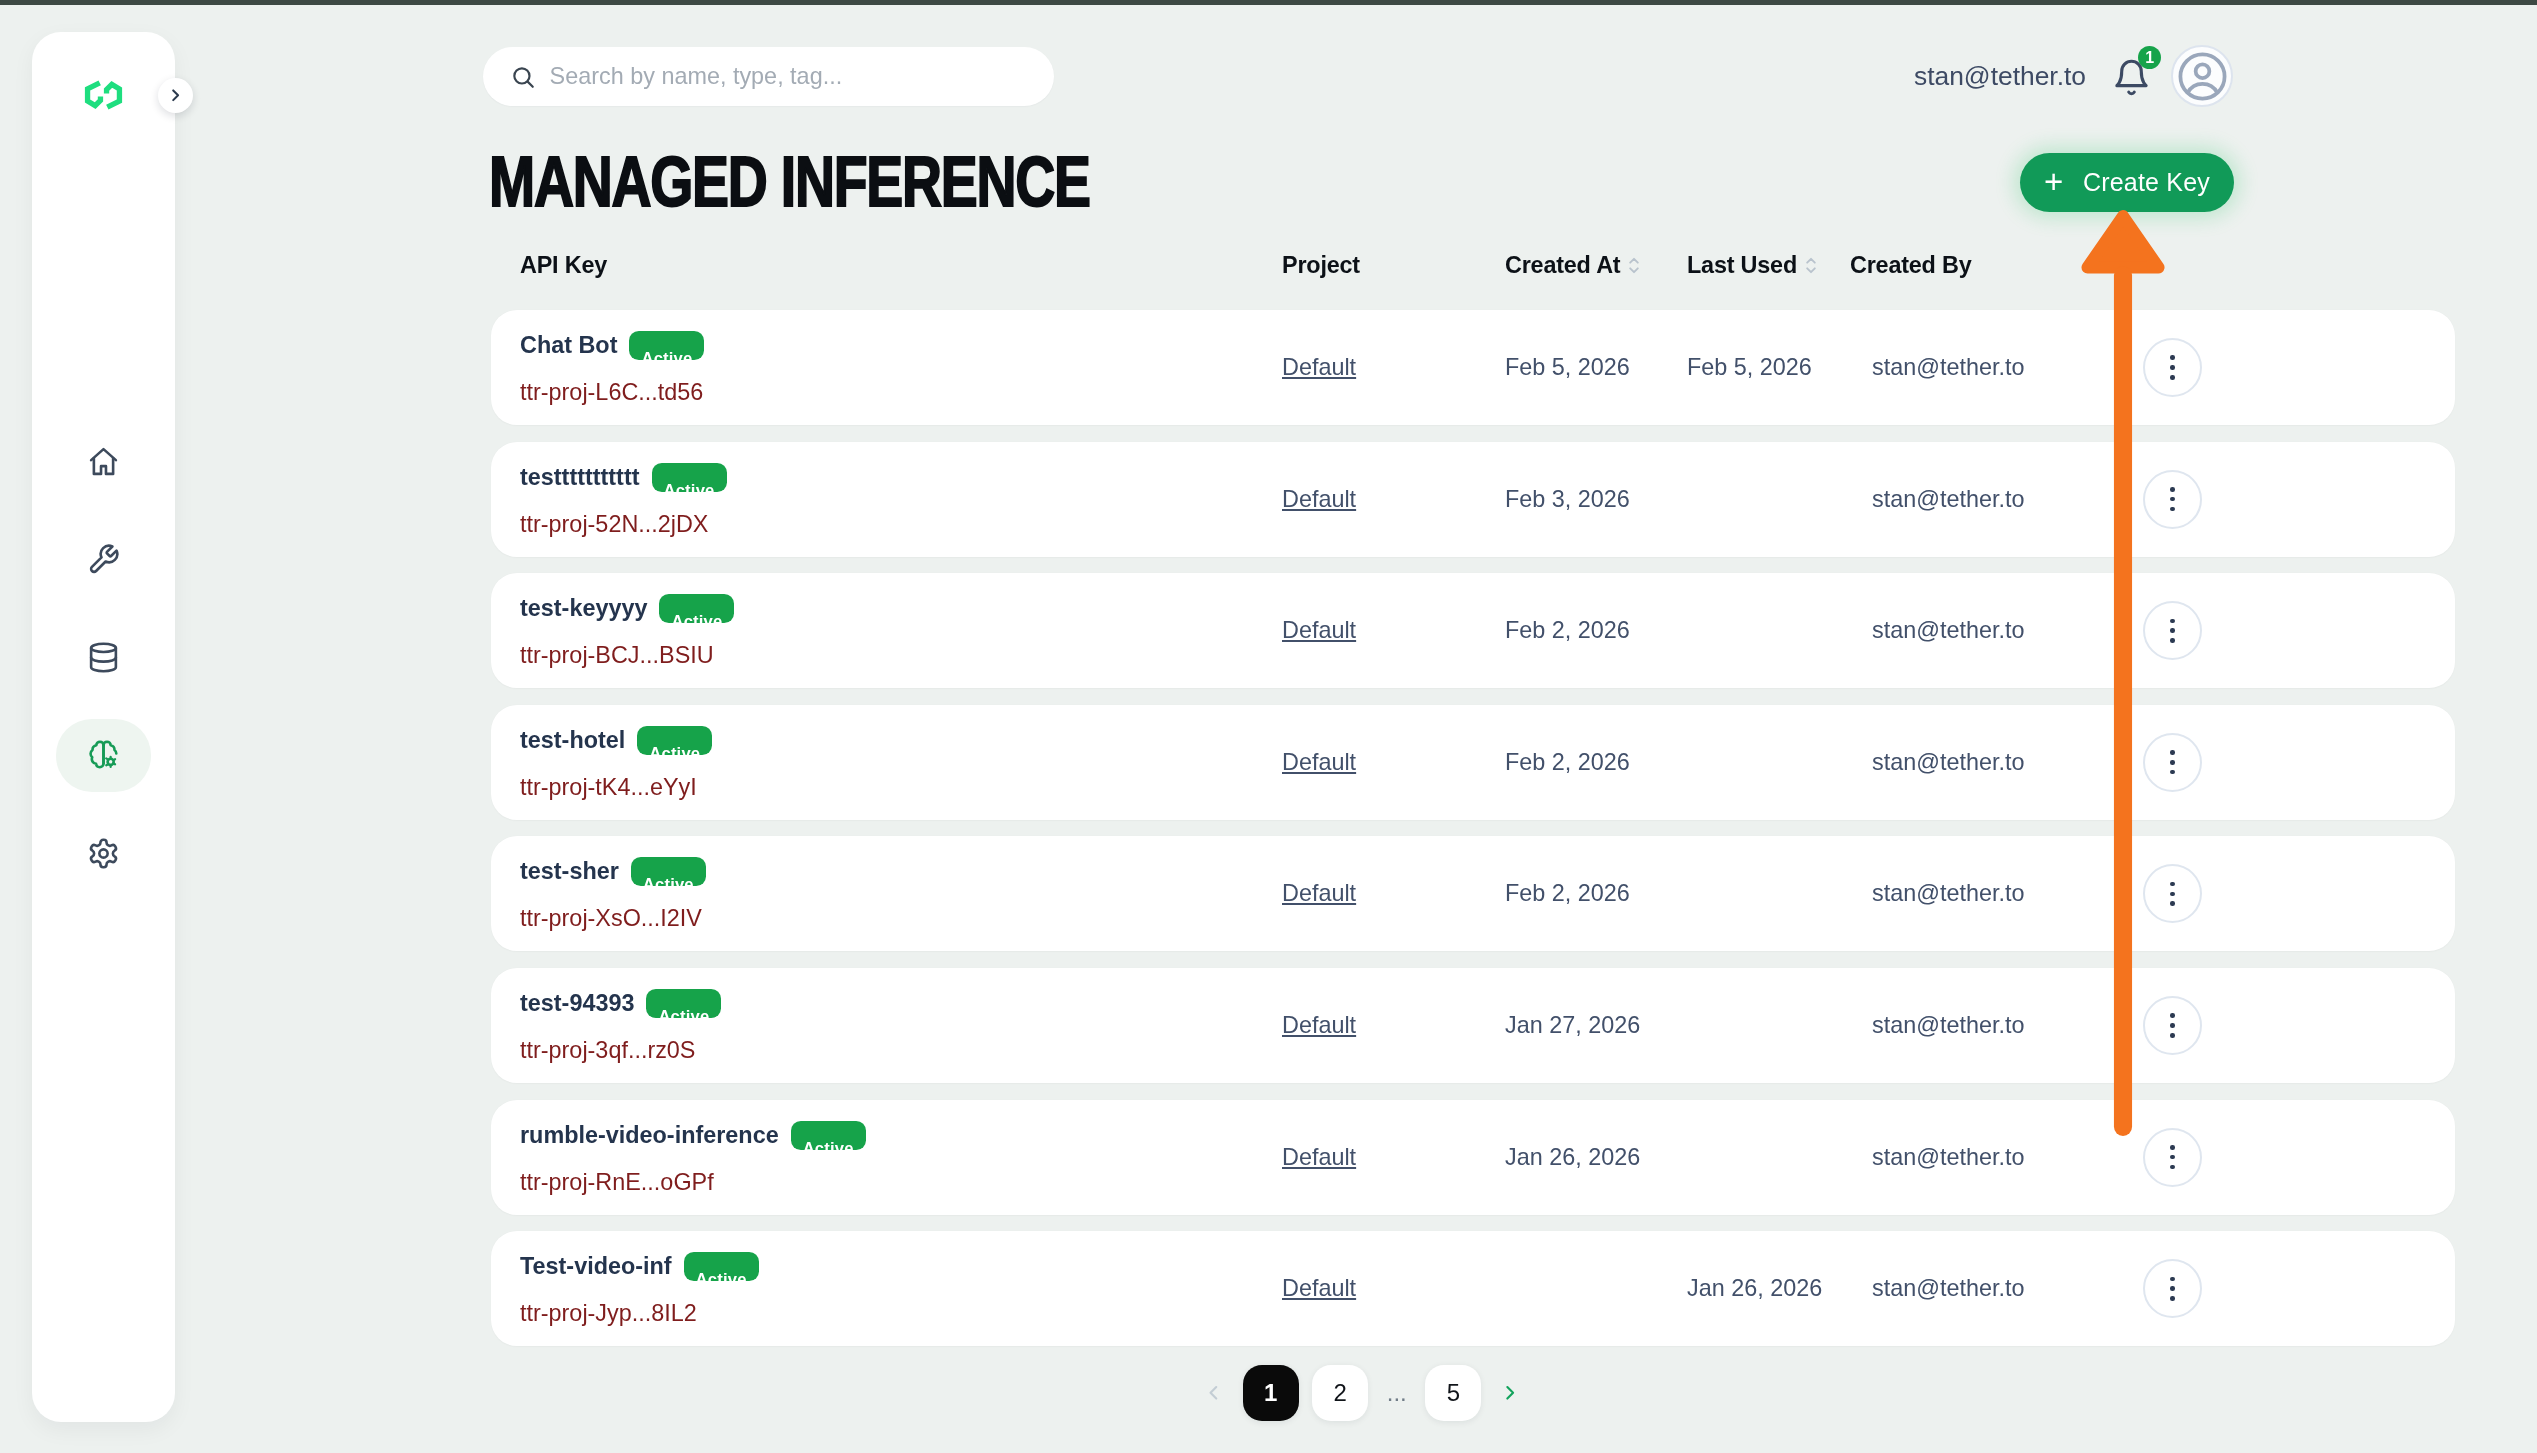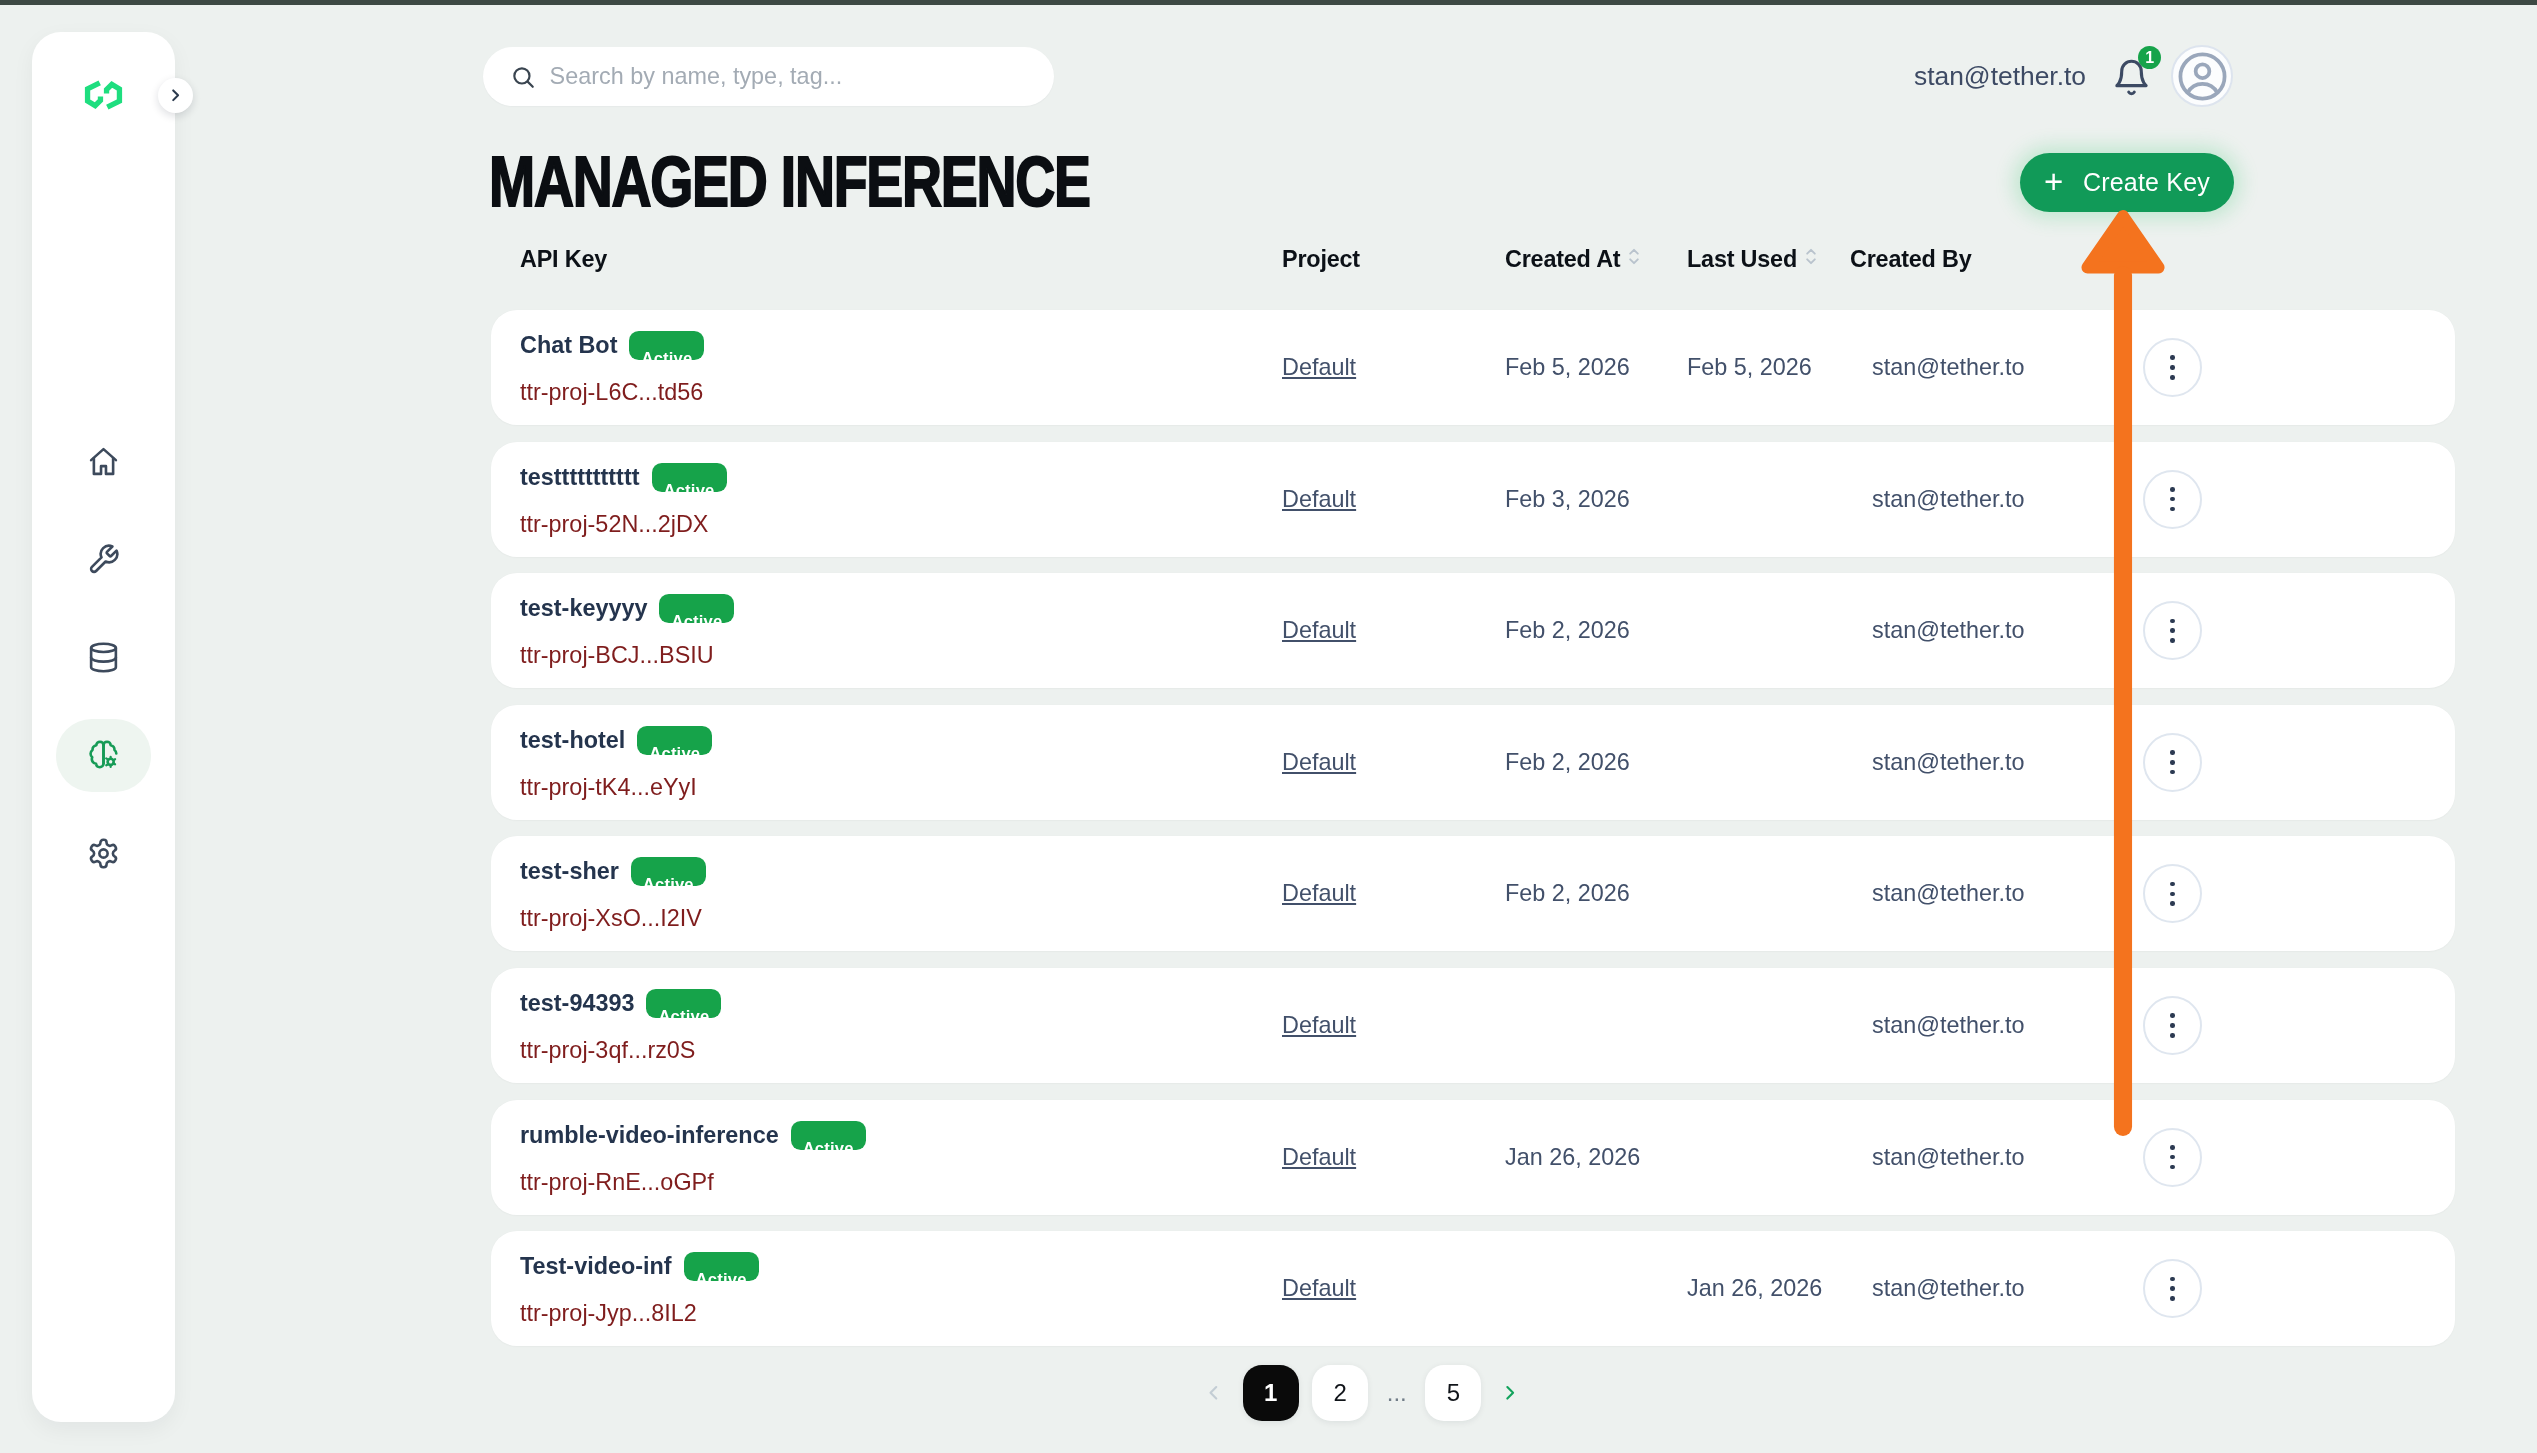--- a/index.html
+++ b/index.html
@@ -91,21 +91,21 @@
     gap: 19.6px; box-shadow: 0 0 19.6px 6px rgba(34,197,94,.22);
   }
   .create-key-plus { font-size: 33px; font-weight: 400; line-height: 33px; margin-top: -3px; }
   .create-key-label { font-size: 25px; font-weight: 400; letter-spacing: 0.2px; }
 
   
   .table-head {
     position: absolute; left: 491px; top: 246px; width: 1742px; height: 38px;
   }
   .th {
-    position: absolute; top: 0; height: 38px; display: flex; align-items: flex-start; gap: 7.6px;
+    position: absolute; top: 0; height: 38px; display: flex; align-items: center; gap: 7.6px;
     font-size: 23.4px; font-weight: 700; color: #0c1117; letter-spacing: -0.2px;
   }
   .th-apikey     { left: 29px; }
   .th-project    { left: 791px; }
   .th-created    { left: 1014px; }
   .th-lastused   { left: 1196px; }
   .th-createdby  { left: 1359px; }
 
   .rows { position: absolute; left: 491px; top: 310px; width: 1742px; }
   .row-card {
@@ -356,20 +356,21 @@
         <i></i>
     </button>
   </div>
     <div class="row-card">
     <div class="cell-name">
       <span class="key-name">test-94393</span>
       <span class="status-badge">Active</span>
     </div>
     <div class="cell-keyid">ttr-proj-3qf...rz0S</div>
     <div class="vcell cell-project">Default</div>
+    <div class="vcell cell-created">Jan 27, 2026</div>
     <div class="vcell cell-lastused"></div>
     <div class="vcell cell-createdby">stan@tether.to</div>
     <button class="kebab-btn">
       <i></i>
         <i></i>
         <i></i>
     </button>
   </div>
     <div class="row-card">
     <div class="cell-name">

